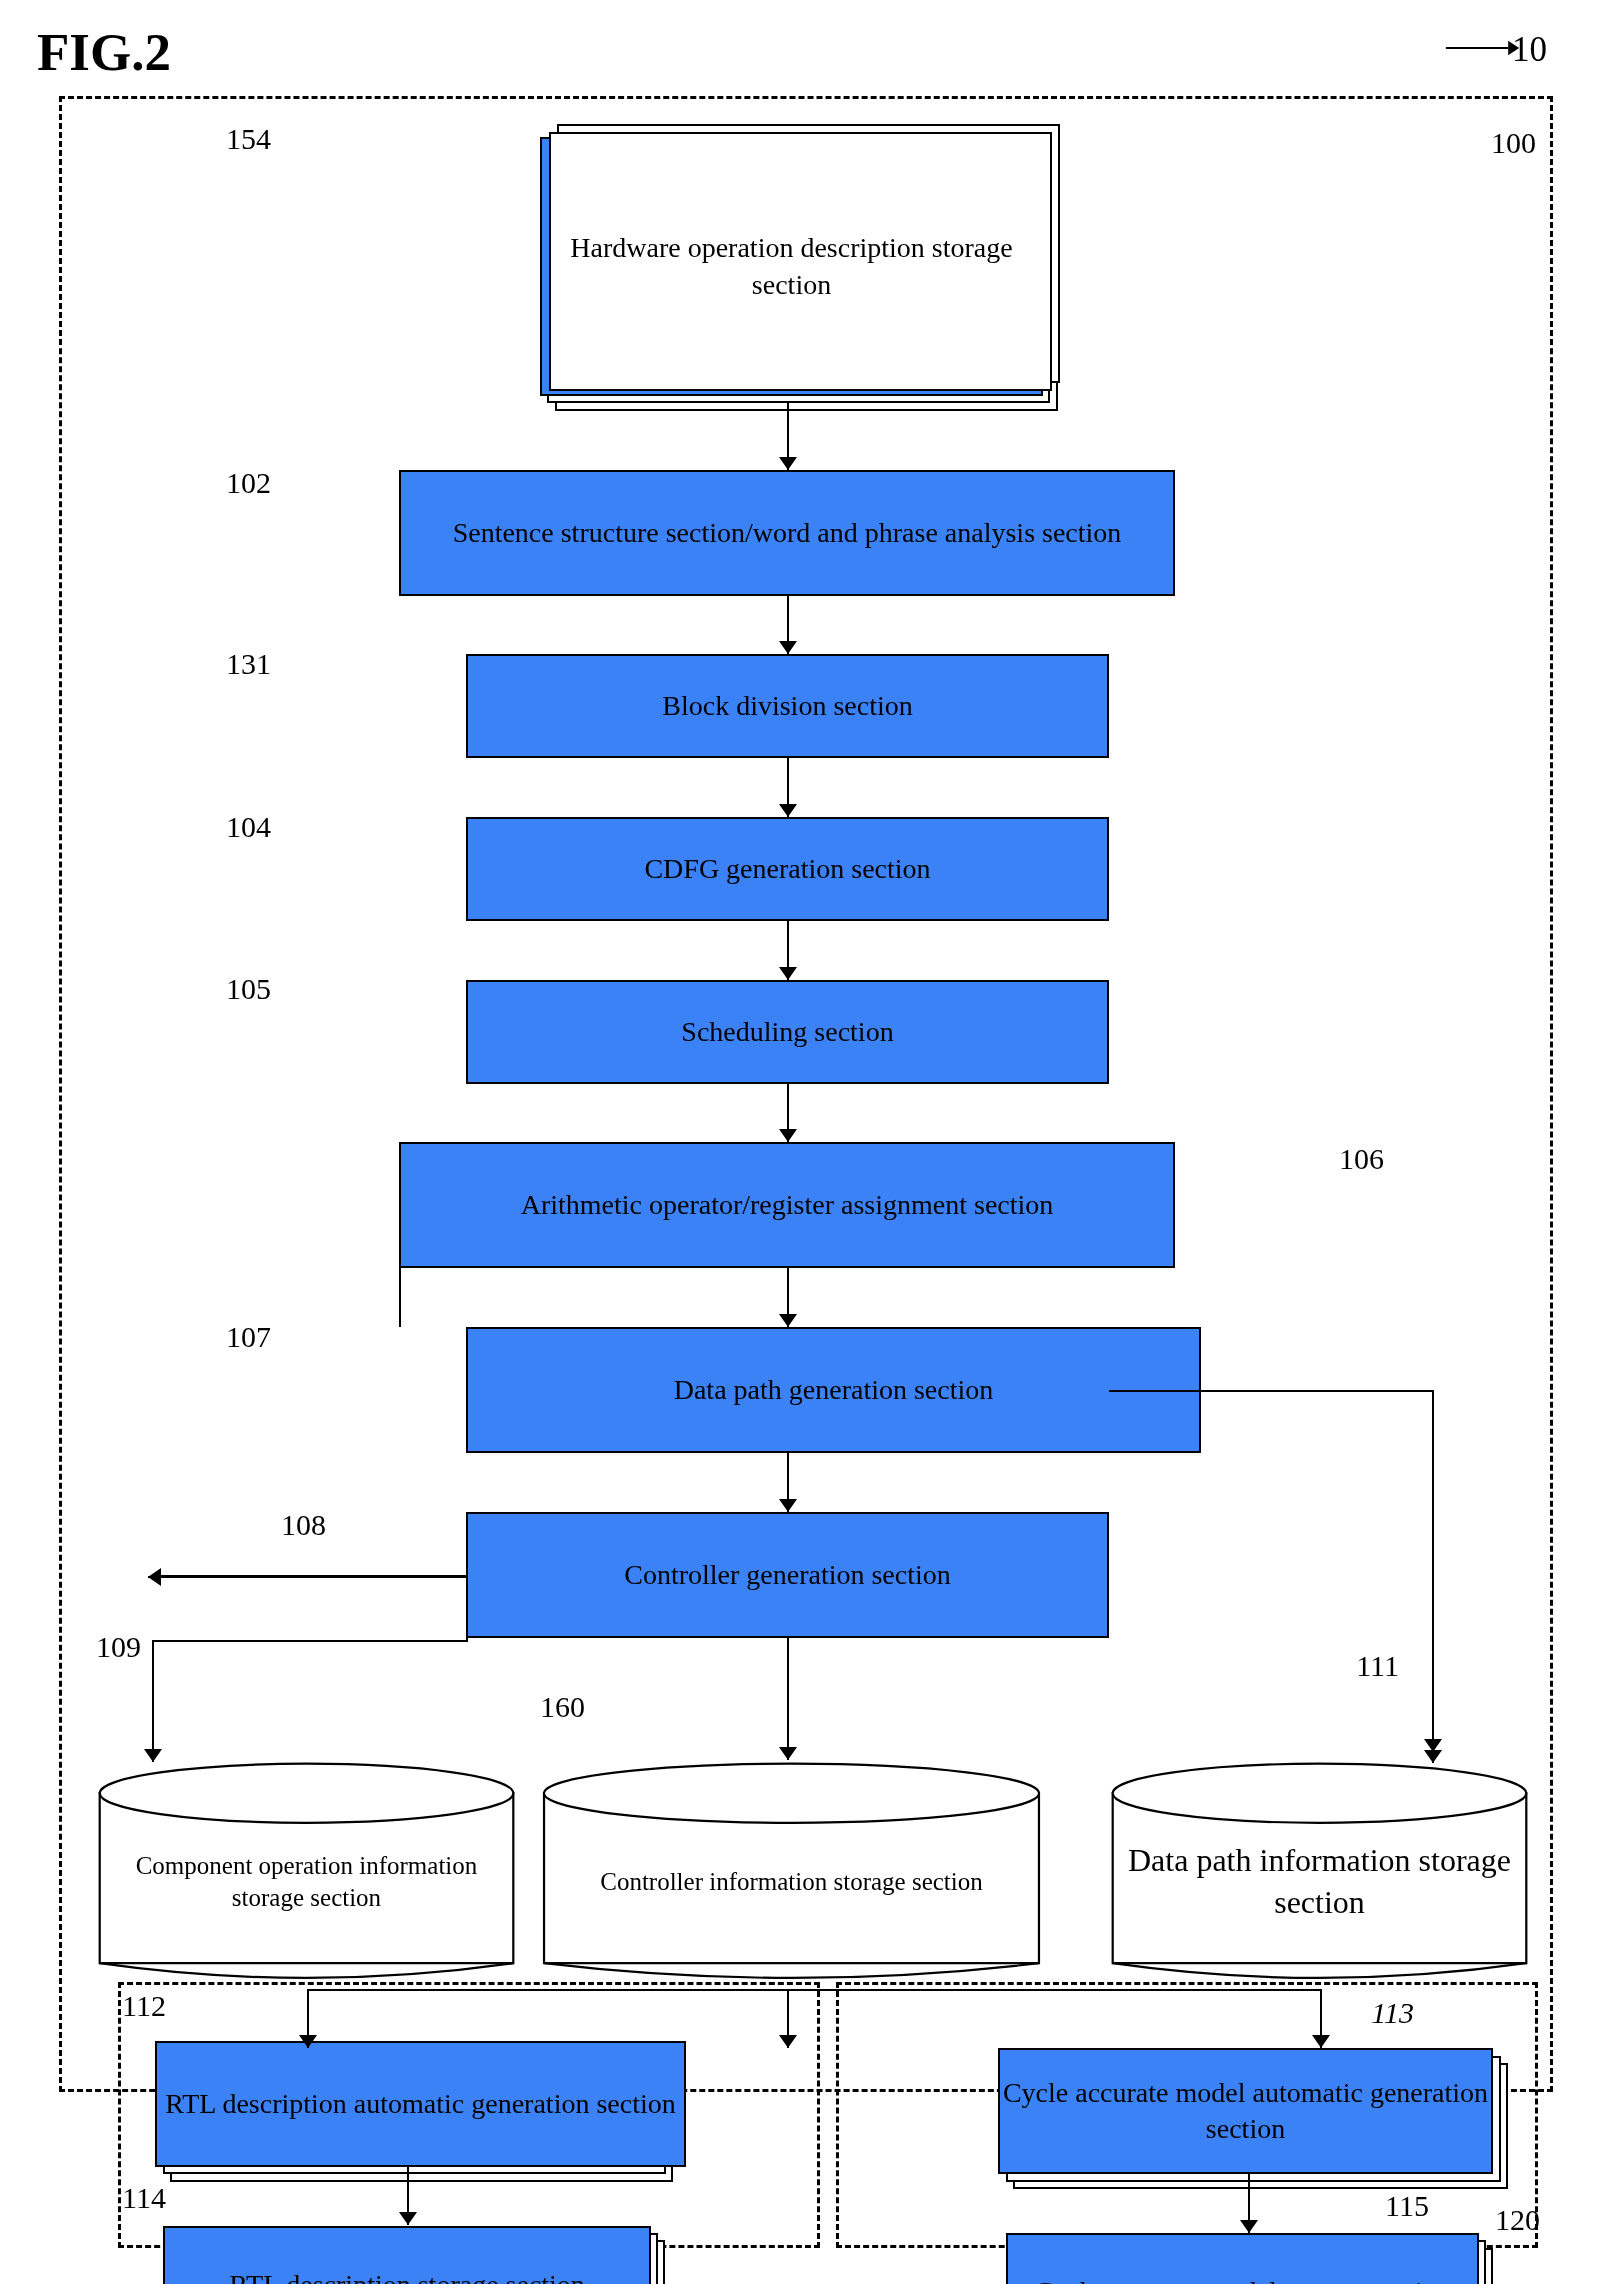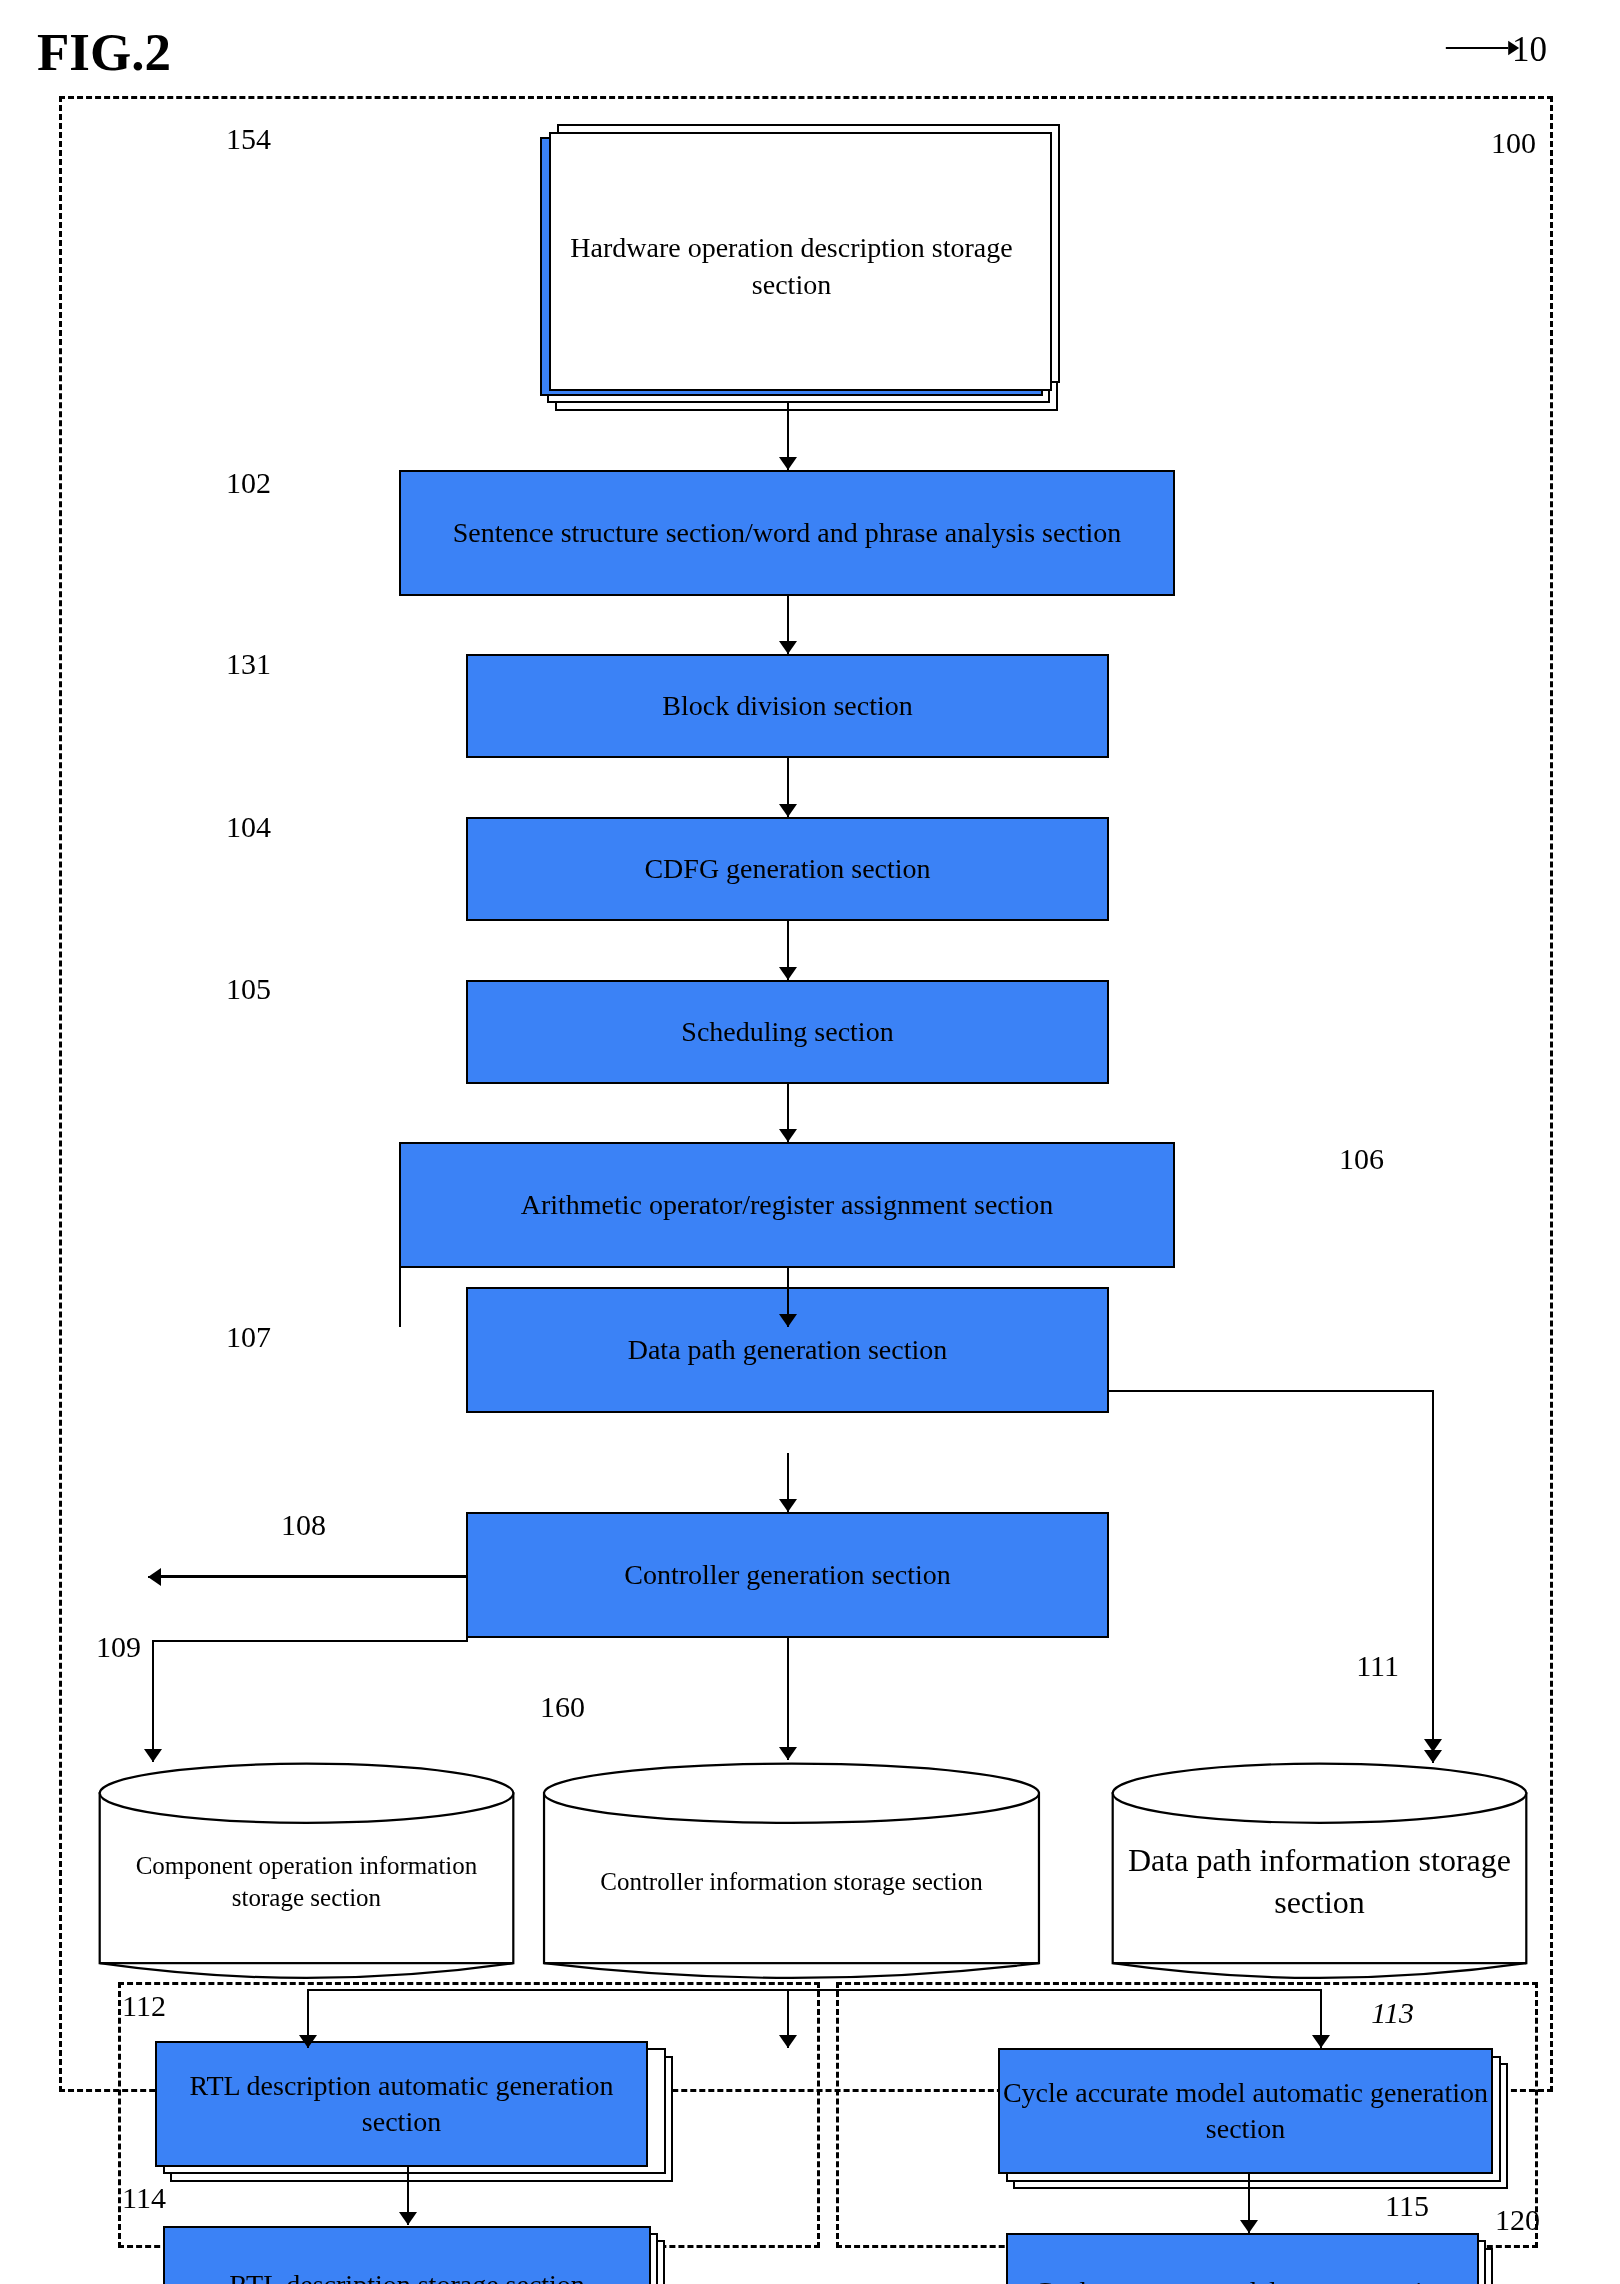--- a/index.html
+++ b/index.html
@@ -187,21 +187,21 @@
 <div class="num-label" style="top:1142px; right:237px;">106</div>
 <div class="box" style="top:1142px; left:399px; width:776px; height:126px;">
   <span>Arithmetic operator/register assignment section</span>
 </div>
 
 <div style="position:absolute; top:1268px; left:787px; width:2.2px; height:59px; background:#000; z-index:5;">
   <div class="arrowhead-down"></div>
 </div>
 
 <div class="num-label" style="top:1320px; left:226px;">107</div>
-<div class="box" style="top:1287px; left:466px; width:643px; height:126px;">
+<div class="box" style="top:1327px; left:466px; width:735px; height:126px;">
   <span>Data path generation section</span>
 </div>
 
 <div style="position:absolute; top:1453px; left:787px; width:2.2px; height:59px; background:#000; z-index:5;">
   <div class="arrowhead-down"></div>
 </div>
 
 <div class="num-label" style="top:1508px; left:281px;">108</div>
 <div class="box" style="top:1512px; left:466px; width:643px; height:126px;">
   <span>Controller generation section</span>
@@ -284,21 +284,21 @@
 <div style="position:absolute; top:1989px; left:1320px; width:2.2px; height:59px; background:#000; z-index:5;">
   <div class="arrowhead-down"></div>
 </div>
 
 <div style="position:absolute; top:1989px; left:790px; width:532px; height:2.2px; background:#000; z-index:5;"></div>
 
 <div class="num-label" style="top:1989px; left:122px;">112</div>
 
 <div style="position:absolute; top:2056px; left:170px; width:503px; height:126px; border:2.2px solid #000; background:#fff; z-index:1;"></div>
 <div style="position:absolute; top:2048px; left:163px; width:503px; height:126px; border:2.2px solid #000; background:#fff; z-index:2;"></div>
-<div class="box" style="top:2041px; left:155px; width:493px; height:126px; z-index:3;">
+<div class="box" style="top:2041px; left:155px; width:531px; height:126px; z-index:3;">
   <span>RTL description automatic generation section</span>
 </div>
 
 <div style="position:absolute; top:2166px; left:407px; width:2.2px; height:59px; background:#000; z-index:5;">
   <div class="arrowhead-down"></div>
 </div>
 
 <div class="num-label" style="top:2181px; left:122px;">114</div>
 
 <div style="position:absolute; top:2240px; left:177px; width:488px; height:118px; border:2.2px solid #000; background:#fff; z-index:1;"></div>

